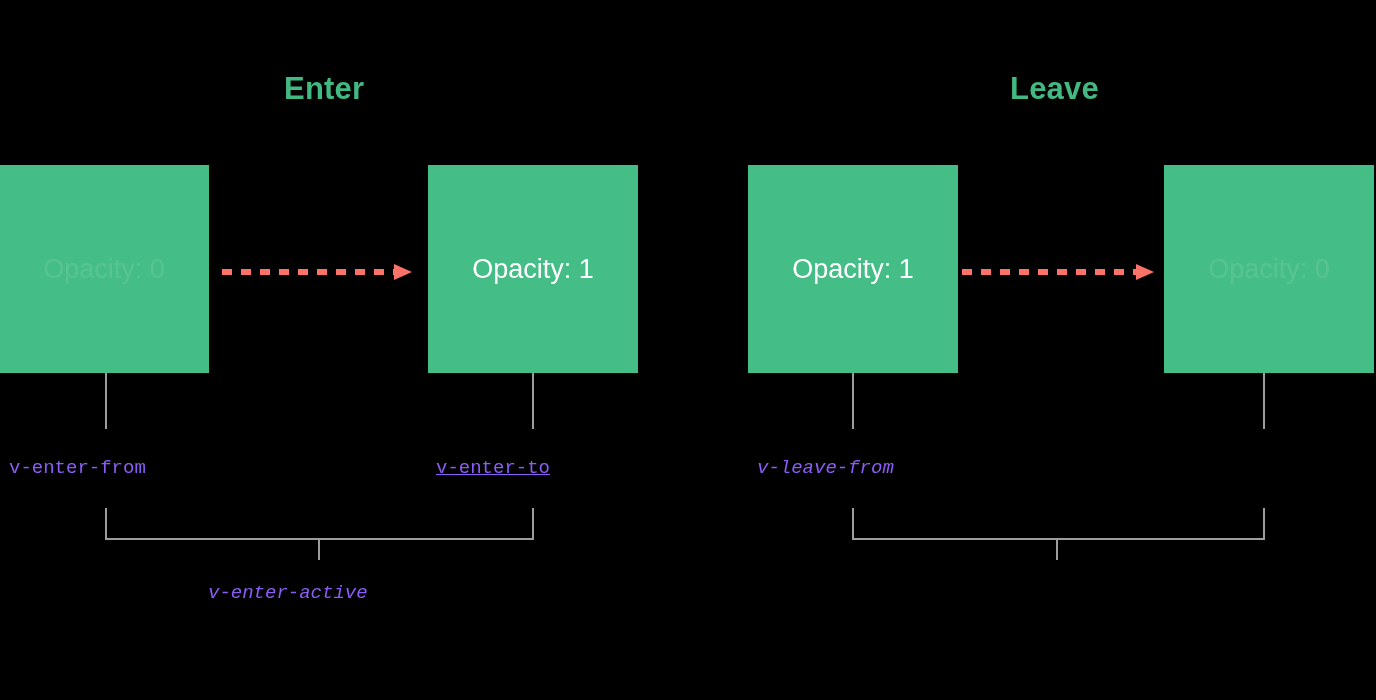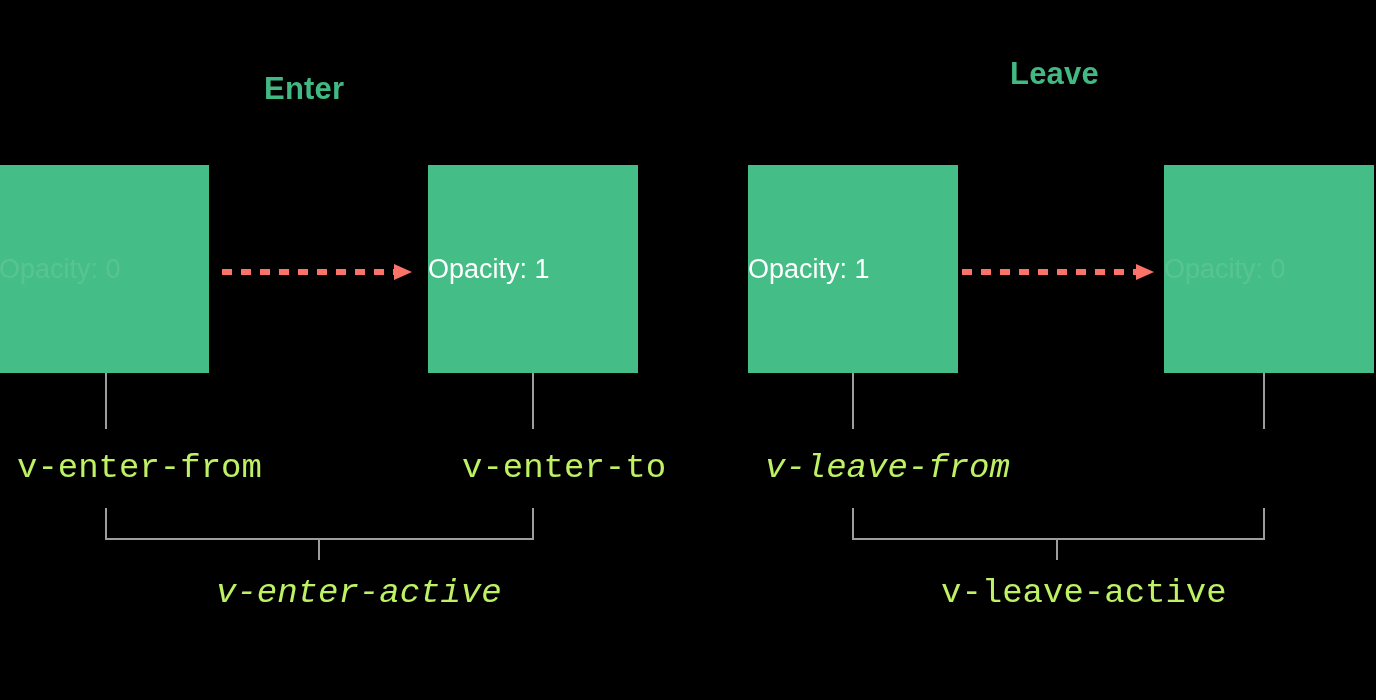--- a/index.html
+++ b/index.html
@@ -25,33 +25,33 @@
   .section-title {
     position: absolute;
     font-family: "Liberation Sans", sans-serif;
     font-weight: bold;
     font-size: 31px;
     line-height: 31px;
     color: #42b883;
     white-space: nowrap;
     letter-spacing: 0.2px;
   }
-  #title-enter { left: 264px; top: 73px; }
-  #title-leave { left: 1010px; top: 58px; }
+  #title-enter { left: 284px; top: 73px; }
+  #title-leave { left: 1010px; top: 73px; }
 
   
   .state-box {
     position: absolute;
     top: 165px;
     width: 210px;
     height: 208px;
     background: #45bd86;
     display: flex;
     align-items: center;
-    justify-content: flex-start;
+    justify-content: center;
   }
   .state-box .box-label {
     font-family: "Liberation Sans", sans-serif;
     font-size: 27px;
     line-height: 27px;
     color: #ffffff;
     white-space: nowrap;
   }
   .state-box.faded .box-label { opacity: 0.10; }
 
@@ -103,28 +103,27 @@
   }
   #tick-enter-from { left: 105px; }
   #tick-enter-to   { left: 532px; }
   #tick-leave-from { left: 852px; }
   #tick-leave-to   { left: 1263px; }
 
   
   .class-label {
     position: absolute;
     font-family: "Liberation Mono", monospace;
-    font-size: 34px;
+    font-size: 19px;
     line-height: 26px;
-    color: #bef264;
+    color: #8b5cf6;
     white-space: nowrap;
-    margin-left: 8px;
   }
   #label-enter-from { left: 9px;    top: 455px; }
-  #label-enter-to   { left: 454px;  top: 455px; }
+  #label-enter-to   { left: 436px;  top: 455px; text-decoration: underline; }
   #label-leave-from { left: 757px;  top: 455px; font-style: italic; }
   #label-leave-to   { left: 1185px; top: 455px; }
   #label-enter-active { left: 208px; top: 580px; font-style: italic; }
   #label-leave-active { left: 933px; top: 580px; }
 
   
   .bracket {
     position: absolute;
     top: 508px;
     height: 32px;
@@ -214,15 +213,14 @@
 
   <div id="bracket-leave" class="bracket">
     <div class="leg left"></div>
     <div class="leg right"></div>
     <div class="bar"></div>
     <div class="stem"></div>
   </div>
 
   <div id="label-enter-active" class="class-label">v-enter-active</div>
 
-  <div id="label-leave-active" class="class-label">v-leave-active</div>
 
 </div>
 
 </body></html>

